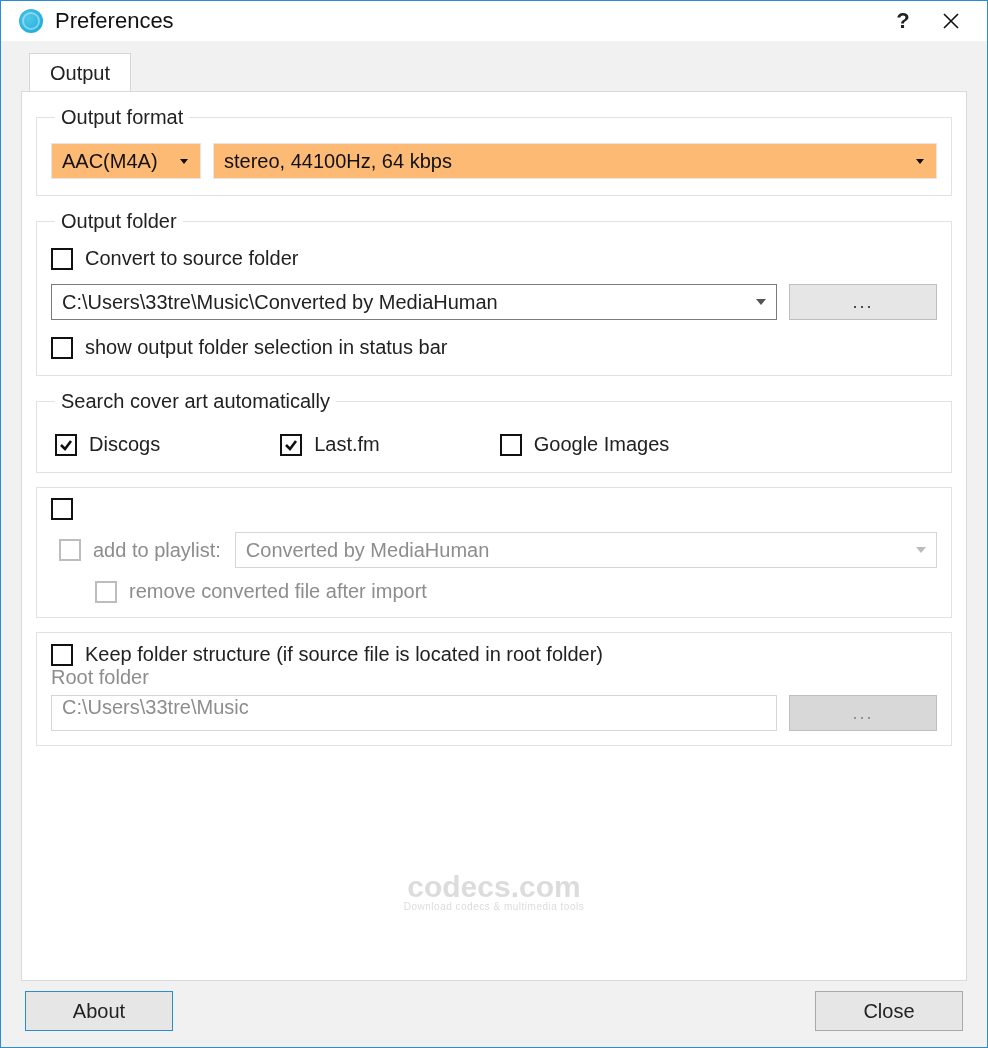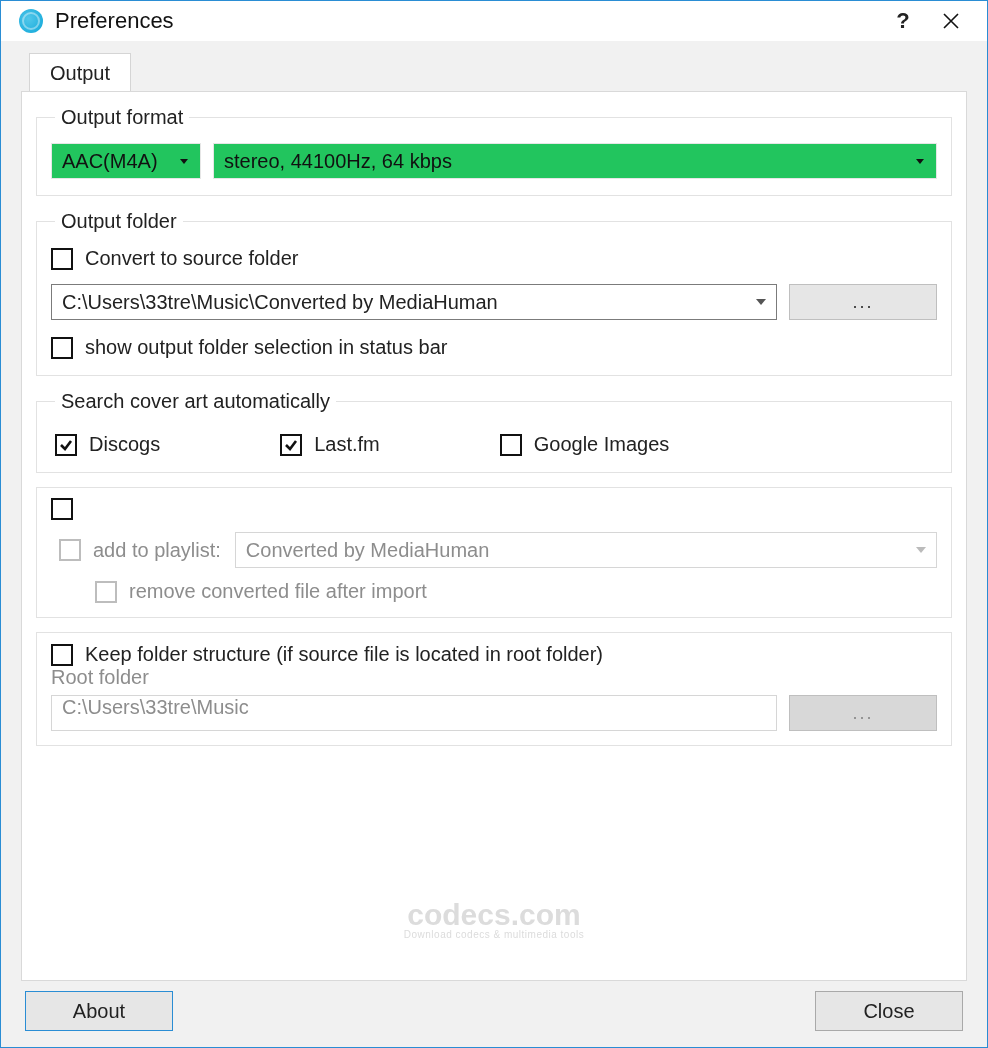--- a/index.html
+++ b/index.html
@@ -12,42 +12,42 @@
 .titlebar-btn { width: 48px; height: 48px; display: flex; align-items: center; justify-content: center; font-size: 22px; color: #222; background: transparent; border: none; cursor: pointer; }
 .titlebar-help { font-weight: 600; }
 .content { flex: 1; background: #f1f1f1; padding: 10px 20px 14px 20px; display: flex; flex-direction: column; }
 .tabs-row { display: flex; align-items: flex-end; height: 40px; padding-left: 8px; }
 .tab { padding: 8px 20px 7px 20px; font-size: 20px; color: #222; border: 1px solid #d5d5d5; border-bottom: none; background: #f1f1f1; cursor: pointer; background-clip: padding-box; }
 .tab.active { background: #fff; position: relative; top: 1px; }
 .panel { background: #fff; border: 1px solid #d9d9d9; flex: 1; padding: 14px 14px 21px 14px; display: flex; flex-direction: column; gap: 14px; position: relative; }
 fieldset.group { border: 1px solid #e2e2e2; padding: 14px 14px 16px 14px; position: relative; }
 fieldset.group > legend { font-size: 20px; color: #222; padding: 0 6px; margin-left: 4px; }
 .row { display: flex; align-items: center; gap: 12px; }
-.select { display: flex; align-items: center; justify-content: space-between; background: #22c55e; height: 36px; padding: 0 12px 0 10px; font-size: 20px; color: #111; cursor: pointer; border: 1px solid #e6e6e6; }
+.select { display: flex; align-items: center; justify-content: space-between; background: #fdba74; height: 36px; padding: 0 12px 0 10px; font-size: 20px; color: #111; cursor: pointer; border: 1px solid #e6e6e6; }
 .select .caret { width: 0; height: 0; border-left: 4px solid transparent; border-right: 4px solid transparent; border-top: 5px solid #111; }
 .combo { display: flex; align-items: center; justify-content: space-between; height: 36px; padding: 0 10px; font-size: 20px; color: #222; border: 1px solid #7b7b7b; background: #fff; cursor: pointer; }
 .combo.disabled { border-color: #d6d6d6; color: #8d8d8d; cursor: default; }
 .combo .caret { width: 0; height: 0; border-left: 5px solid transparent; border-right: 5px solid transparent; border-top: 6px solid #555; }
 .btn-browse { width: 148px; height: 36px; background: #e6e6e6; border: 1px solid #bfbfbf; font-size: 18px; color: #333; letter-spacing: 2px; cursor: pointer; }
 .btn-browse.disabled { background: #d8d8d8; color: #8a8a8a; cursor: default; }
 .cb-row { display: flex; align-items: center; gap: 12px; font-size: 20px; color: #222; }
 .cb-row.disabled { color: #8d8d8d; }
 .chk { width: 22px; height: 22px; border: 2px solid #111; display: inline-flex; align-items: center; justify-content: center; background: #fff; cursor: pointer; flex-shrink: 0; }
 .chk.disabled { border-color: #bdbdbd; cursor: default; }
 .chk .mark { display: none; width: 14px; height: 14px; }
 .chk.checked .mark { display: block; }
 .chk .mark polyline { fill: none; stroke: #111; stroke-width: 2.6; }
 .cover-row { display: flex; gap: 120px; padding-top: 6px; padding-left: 4px; }
 .indent-1 { padding-left: 8px; }
 .indent-2 { padding-left: 44px; }
 fieldset.slim { border: 1px solid #e2e2e2; padding: 10px 14px 14px 14px; }
 .fold-row { display: flex; align-items: flex-start; gap: 12px; }
 .txt-input { height: 36px; border: 1px solid #d6d6d6; background: #fff; padding: 0 10px; font-size: 20px; color: #8d8d8d; flex: 1; cursor: default; }
 .legend-plain { font-size: 20px; color: #8d8d8d; padding: 0 4px 6px 0; display: block; }
-.watermark { position: absolute; left: 50%; top: 808px; transform: translateX(-50%); color: #dcdcdc; font-size: 30px; font-weight: 600; pointer-events: none; text-align: center; line-height: 1; }
+.watermark { position: absolute; left: 50%; top: 780px; transform: translateX(-50%); color: #dcdcdc; font-size: 30px; font-weight: 600; pointer-events: none; text-align: center; line-height: 1; }
 .watermark small { display: block; font-size: 10px; font-weight: 400; letter-spacing: 0.5px; }
 .footer { display: flex; justify-content: space-between; padding: 10px 4px 2px 4px; }
 .btn { min-width: 148px; height: 40px; font-size: 20px; color: #222; background: #e6e6e6; border: 1px solid #a9a9a9; cursor: pointer; }
 .btn.primary { border: 1px solid #2a8dd4; }
 </style>
 </head>
 <body>
 
 <div class="window">
 

